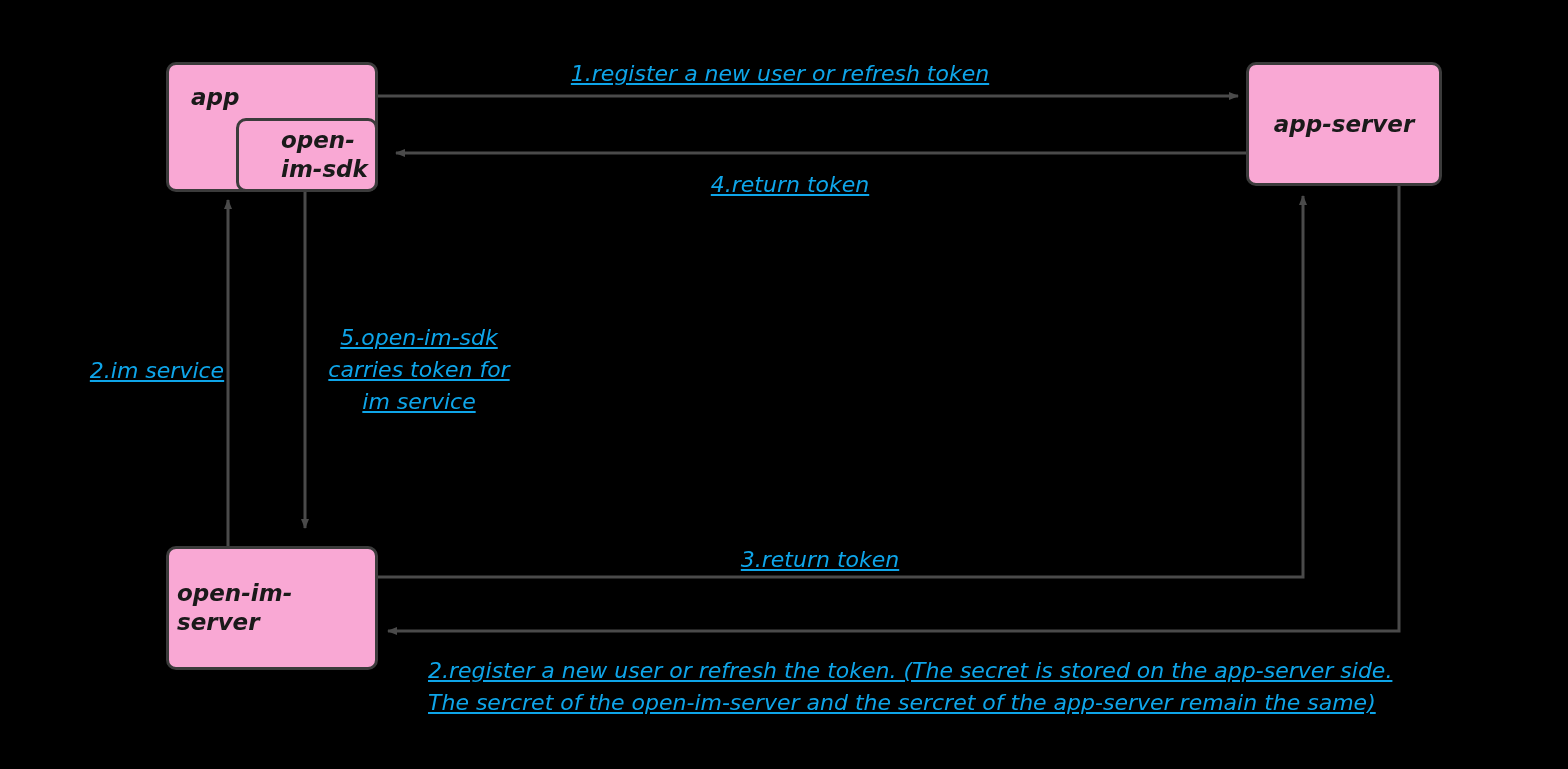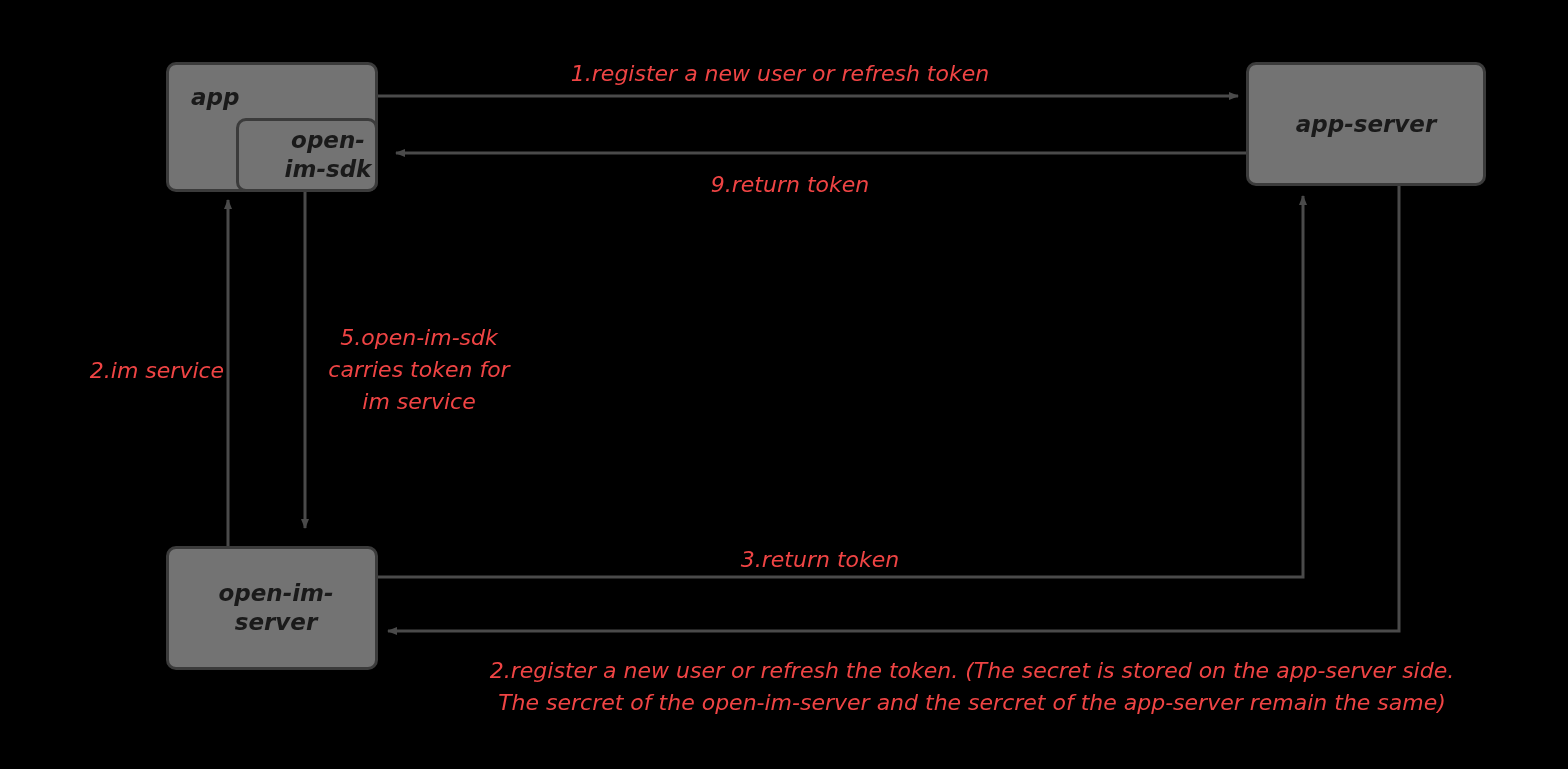--- a/index.html
+++ b/index.html
@@ -10,30 +10,30 @@
   #canvas {
     position: relative;
     width: 1568px;
     height: 769px;
     background: #000000;
     font-family: "DejaVu Sans", sans-serif;
     overflow: hidden;
   }
   .node {
     position: absolute;
-    background: #737373;
+    background: #f9a8d4;
     border: 3px solid #3b3b3b;
     border-radius: 10px;
     color: #1a1a1a;
     font-style: italic;
     font-weight: bold;
     display: flex;
     align-items: center;
     justify-content: center;
-    text-align: center;
+    text-align: left;
     line-height: 1.25;
     box-sizing: border-box;
   }
   #node-app {
     left: 166px;
     top: 62px;
     width: 212px;
     height: 130px;
     justify-content: flex-start;
     align-items: flex-start;
@@ -45,40 +45,41 @@
     top: 118px;
     width: 142px;
     height: 74px;
     font-size: 23px;
     z-index: 3;
     padding-left: 42px;
   }
   #node-appserver {
     left: 1246px;
     top: 62px;
-    width: 240px;
+    width: 196px;
     height: 124px;
     font-size: 23px;
   }
   #node-imserver {
     left: 166px;
     top: 546px;
     width: 212px;
     height: 124px;
     font-size: 23px;
     padding-left: 8px;
   }
   .edge-label {
     position: absolute;
-    color: #ef4444;
+    color: #0ea5e9;
     font-style: italic;
     font-size: 22px;
     line-height: 1.45;
     text-align: center;
     white-space: pre-line;
+    text-decoration: underline;
   }
   svg.wires {
     position: absolute;
     left: 0;
     top: 0;
     width: 1568px;
     height: 769px;
     pointer-events: none;
   }
   .wire {
@@ -124,26 +125,26 @@
     <span>app-server</span>
   </div>
 
   <div class="node" id="node-imserver">
     <span>open-im-
 server</span>
   </div>
 
   <div class="edge-label" style="left:470px; top:58px; width:620px;">1.register a new user or refresh token</div>
 
-  <div class="edge-label" style="left:417px; top:655px; width:1110px; text-align:center;">2.register a new user or refresh the token. (The secret is stored on the app-server side.
+  <div class="edge-label" style="left:428px; top:655px; width:1110px; text-align:left;">2.register a new user or refresh the token. (The secret is stored on the app-server side.
 The sercret of the open-im-server and the sercret of the app-server remain the same)</div>
 
   <div class="edge-label" style="left:630px; top:544px; width:380px;text-align:center;">3.return token</div>
 
-  <div class="edge-label" style="left:600px; top:169px; width:380px;">9.return token</div>
+  <div class="edge-label" style="left:600px; top:169px; width:380px;">4.return token</div>
 
   <div class="edge-label" style="left:300px; top:322px; width:238px;">5.open-im-sdk
 carries token for
 im service</div>
 
   <div class="edge-label" style="left:42px; top:355px; width:230px;">2.im service</div>
 
 </div>
 
 </body></html>

